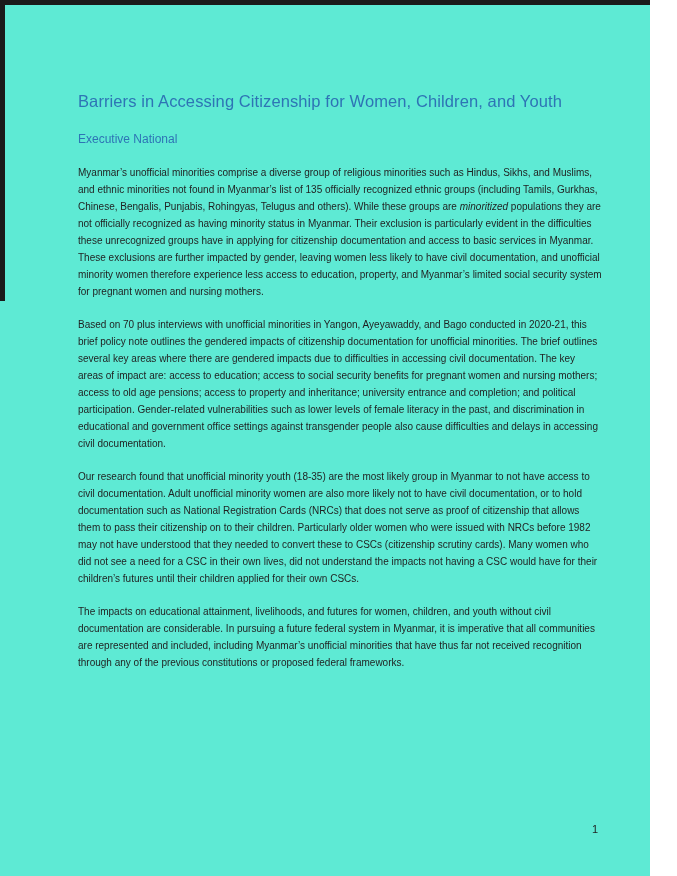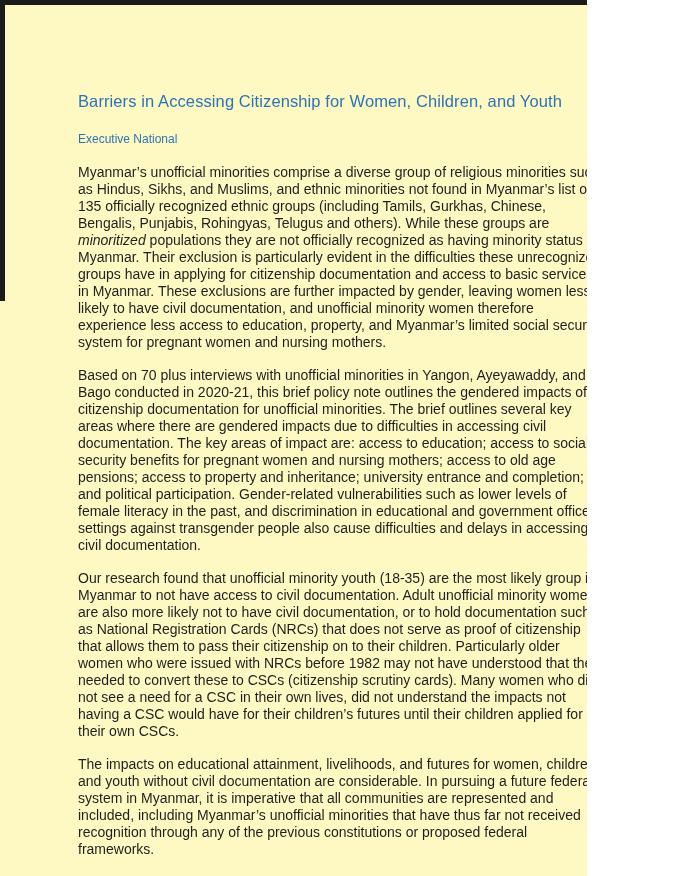--- a/index.html
+++ b/index.html
@@ -4,23 +4,23 @@
 <style>
   :root {
     --heading: #2E74B5;
     --body: #1f1f1f;
     --border: #1b1b1b;
   }
   * { margin: 0; padding: 0; box-sizing: border-box; }
   html, body { background: #ffffff; }
   .page {
     position: relative;
-    width: 587px;
+    width: 650px;
     height: 876px;
-    background: #fef9c3;
+    background: #5eead4;
     overflow: hidden;
     font-family: "Liberation Sans", "DejaVu Sans", sans-serif;
   }
   .scan-border-top {
     position: absolute;
     top: 0; left: 0;
     width: 677px; height: 5px;
     background: var(--border, #1b1b1b);
   }
   .scan-border-left {
@@ -47,21 +47,21 @@
     font-size: 12px;
     font-weight: 400;
     line-height: 15px;
     margin-top: 20px;
   }
   .body-copy {
     margin-top: 17px;
     color: var(--body, #1f1f1f);
   }
   .body-copy p {
-    font-size: 14px;
+    font-size: 10px;
     line-height: 17px;
     margin: 0 0 16px 0;
     width: 524px;
     text-align: left;
   }
   .page-number {
     position: absolute;
     top: 822px;
     left: 592px;
     color: var(--body, #1f1f1f);

